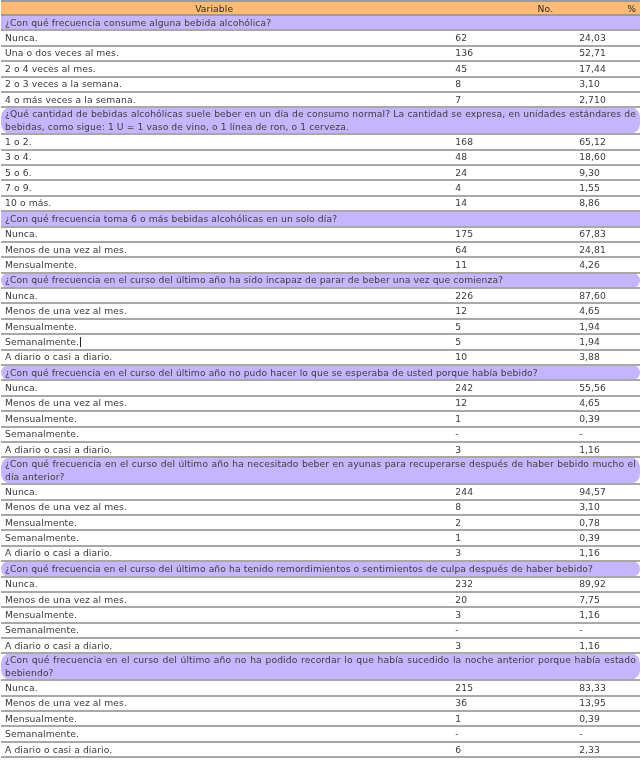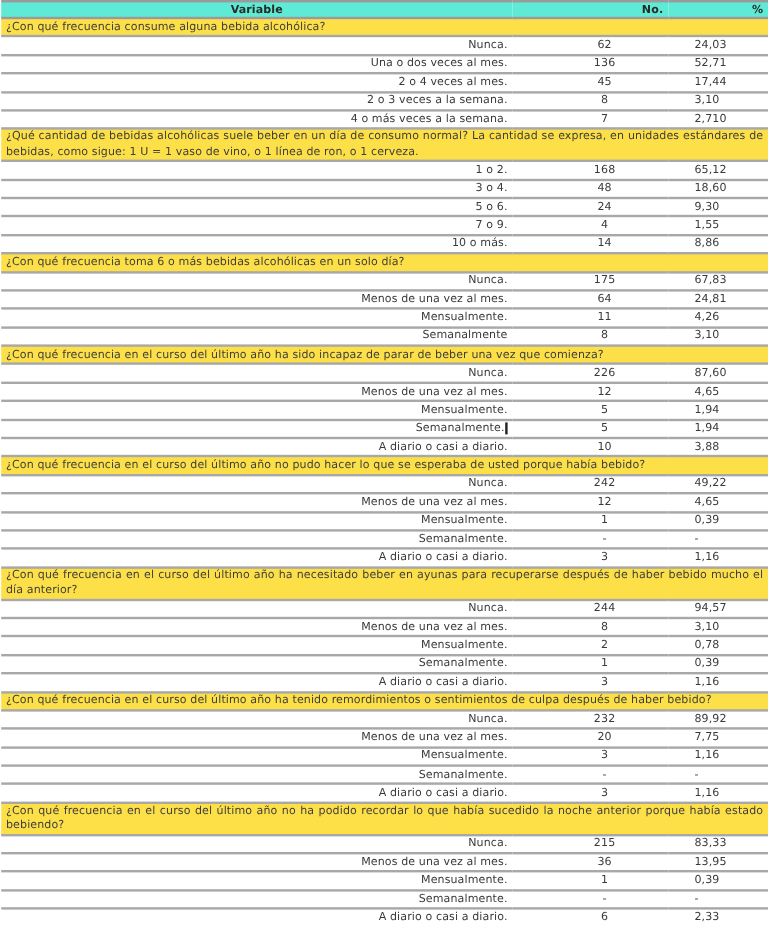--- a/index.html
+++ b/index.html
@@ -1,23 +1,23 @@
 <!DOCTYPE html>
 <html><head>
 <meta charset="utf-8">
 <style>
   html, body { margin: 0; padding: 0; background: #ffffff; }
   body { width: 641px; height: 771px; overflow: hidden; font-family: "DejaVu Sans", sans-serif; color: #3a3a3a; }
   table { width: 639px; border-collapse: collapse; margin-left: 1px; font-size: 9.2px; letter-spacing: 0.1px; }
-  th { font-weight: bold; color: #2a2a2a; height: 12px; padding: 0 4px; border-top: 2px solid #9a9a9a; border-bottom: 2px solid #9a9a9a; background: #5eead4; }
+  th { font-weight: normal; color: #2a2a2a; height: 12px; padding: 0 4px; border-top: 2px solid #9a9a9a; border-bottom: 2px solid #9a9a9a; background: #fdba74; }
   td { padding: 0 4px; height: 13.4px; border-bottom: 2px solid #a8a8a8; vertical-align: middle; line-height: 12px; }
-  tr.q td { background: #fde047; text-align: justify; color: #3e3e3e; }
-  tr.q td.two { line-height: 12.4px; }
-  td.lbl { width: 420px; text-align: right; }
-  td.n { width: 98px; padding-left: 28px; text-align: center; }
+  tr.q td { background: #c4b5fd; text-align: justify; color: #3e3e3e; }
+  tr.q td.two { line-height: 12.4px; border-radius: 10px; }
+  td.lbl { width: 420px; }
+  td.n { width: 98px; padding-left: 28px; }
   td.p { padding-left: 22px; }
   th.c-var { text-align: center; }
   th.c-n { text-align: right; padding-left: 66px; }
   th.c-p { text-align: left; padding-left: 70px; }
   .cursor { display: inline-block; width: 1.5px; height: 10px; background: #222; vertical-align: middle; margin-left: 1px; }
 </style>
 </head>
 <body>
 
 <table>
@@ -96,25 +96,20 @@
       <tr>
         <td class="lbl"><span>Menos de una vez al mes.</span></td>
         <td class="n">64</td>
         <td class="p">24,81</td>
       </tr>
       <tr>
         <td class="lbl"><span>Mensualmente.</span></td>
         <td class="n">11</td>
         <td class="p">4,26</td>
       </tr>
-      <tr>
-        <td class="lbl"><span>Semanalmente</span></td>
-        <td class="n">8</td>
-        <td class="p">3,10</td>
-      </tr>
       <tr class="q">
         <td colspan="3" class="two">¿Con qué frecuencia en el curso del último año ha sido incapaz de parar de beber una vez que comienza?</td>
       </tr>
       <tr>
         <td class="lbl"><span>Nunca.</span></td>
         <td class="n">226</td>
         <td class="p">87,60</td>
       </tr>
       <tr>
         <td class="lbl"><span>Menos de una vez al mes.</span></td>
@@ -135,21 +130,21 @@
         <td class="lbl"><span>A diario o casi a diario.</span></td>
         <td class="n">10</td>
         <td class="p">3,88</td>
       </tr>
       <tr class="q">
         <td colspan="3" class="two">¿Con qué frecuencia en el curso del último año no pudo hacer lo que se esperaba de usted porque había bebido?</td>
       </tr>
       <tr>
         <td class="lbl"><span>Nunca.</span></td>
         <td class="n">242</td>
-        <td class="p">49,22</td>
+        <td class="p">55,56</td>
       </tr>
       <tr>
         <td class="lbl"><span>Menos de una vez al mes.</span></td>
         <td class="n">12</td>
         <td class="p">4,65</td>
       </tr>
       <tr>
         <td class="lbl"><span>Mensualmente.</span></td>
         <td class="n">1</td>
         <td class="p">0,39</td>

